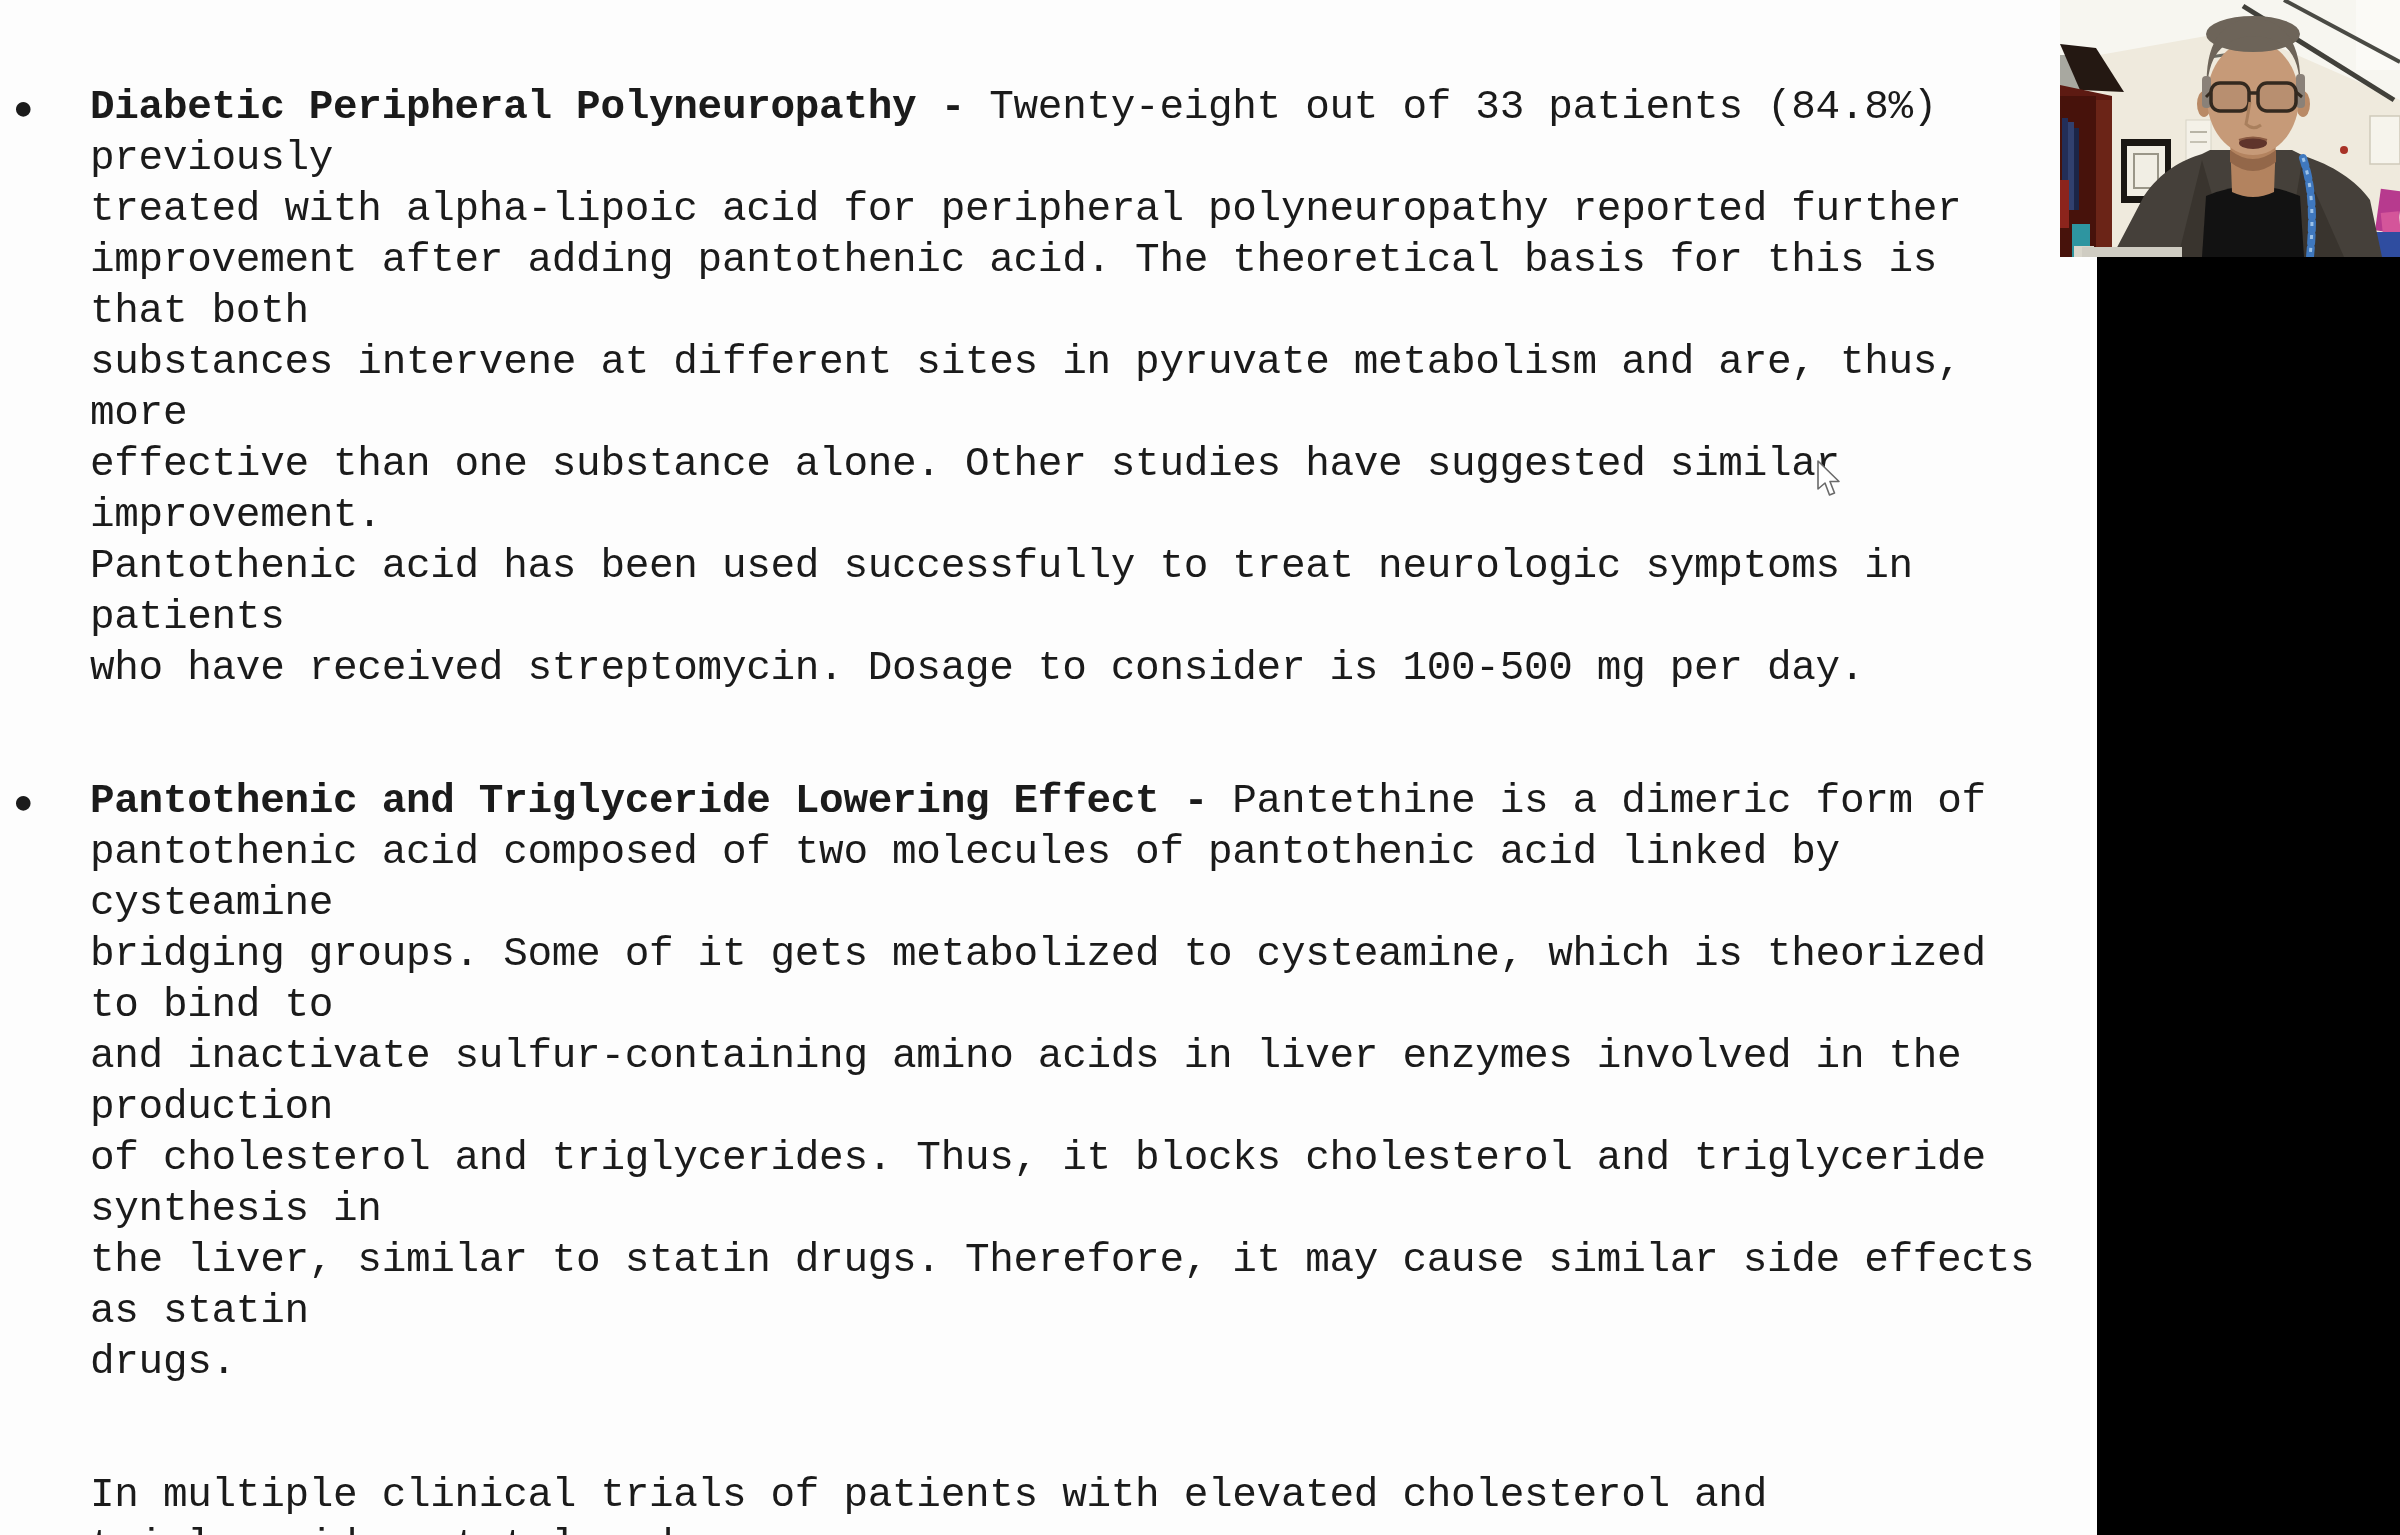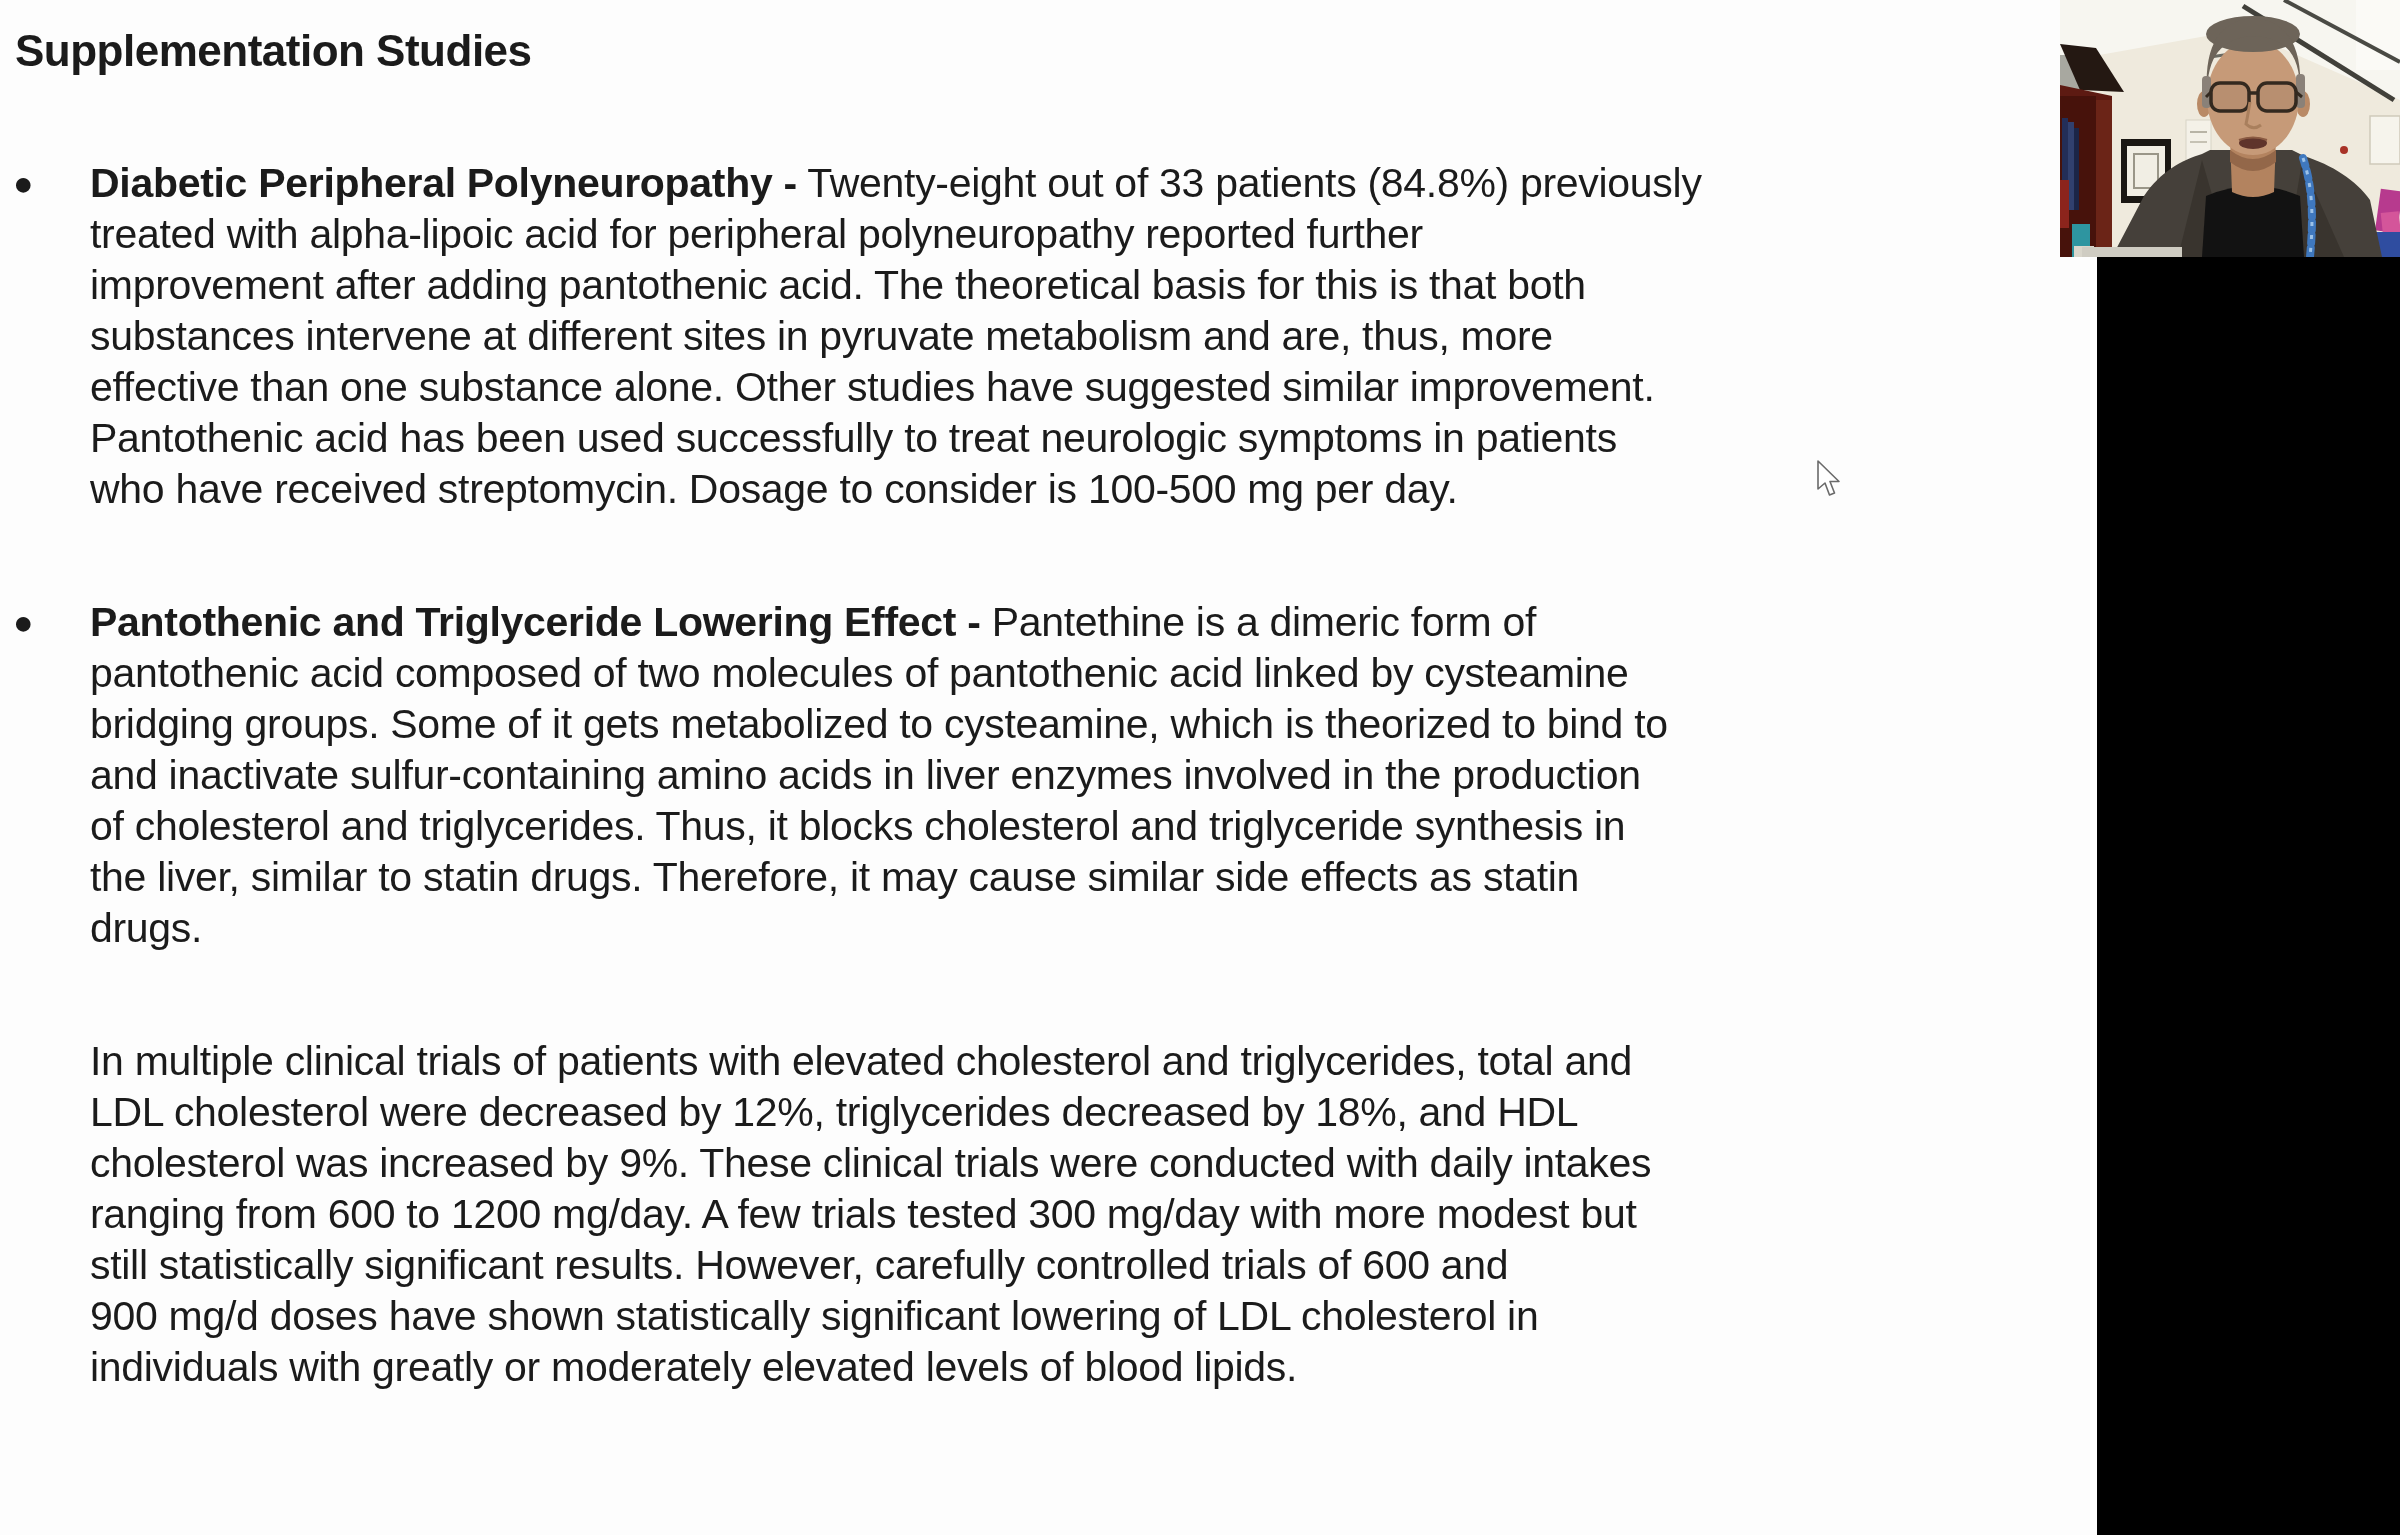--- a/index.html
+++ b/index.html
@@ -45,20 +45,21 @@
     line-height: 51px;
   }
   .para {
     flex: 1;
     margin: 0;
     font-size: 41px;
     line-height: 51px;
     letter-spacing: -0.3px;
     max-width: 1958px;
     white-space: pre-line;
+    font-family: Liberation Mono, monospace;
   }
   .para b { font-weight: bold; }
 
   
   .video {
     position: absolute;
     left: 2060px;
     top: 0;
     width: 340px;
     height: 257px;
@@ -84,21 +85,20 @@
     width: 26px;
     height: 38px;
   }
 </style>
 </head>
 <body>
 
 <div class="stage">
 
   <div class="slide">
-    <h1 class="slide-title">Supplementation Studies</h1>
 
     <div class="bullet-row">
       <span class="marker">●</span>
       <p class="para"><b>Diabetic Peripheral Polyneuropathy -</b> <span>Twenty-eight out of 33 patients (84.8%) previously
 treated with alpha-lipoic acid for peripheral polyneuropathy reported further
 improvement after adding pantothenic acid. The theoretical basis for this is that both
 substances intervene at different sites in pyruvate metabolism and are, thus, more
 effective than one substance alone.  Other studies have suggested similar improvement.
 Pantothenic acid has been used successfully to treat neurologic symptoms in patients
 who have received streptomycin. Dosage to consider is 100-500 mg per day.</span></p>

